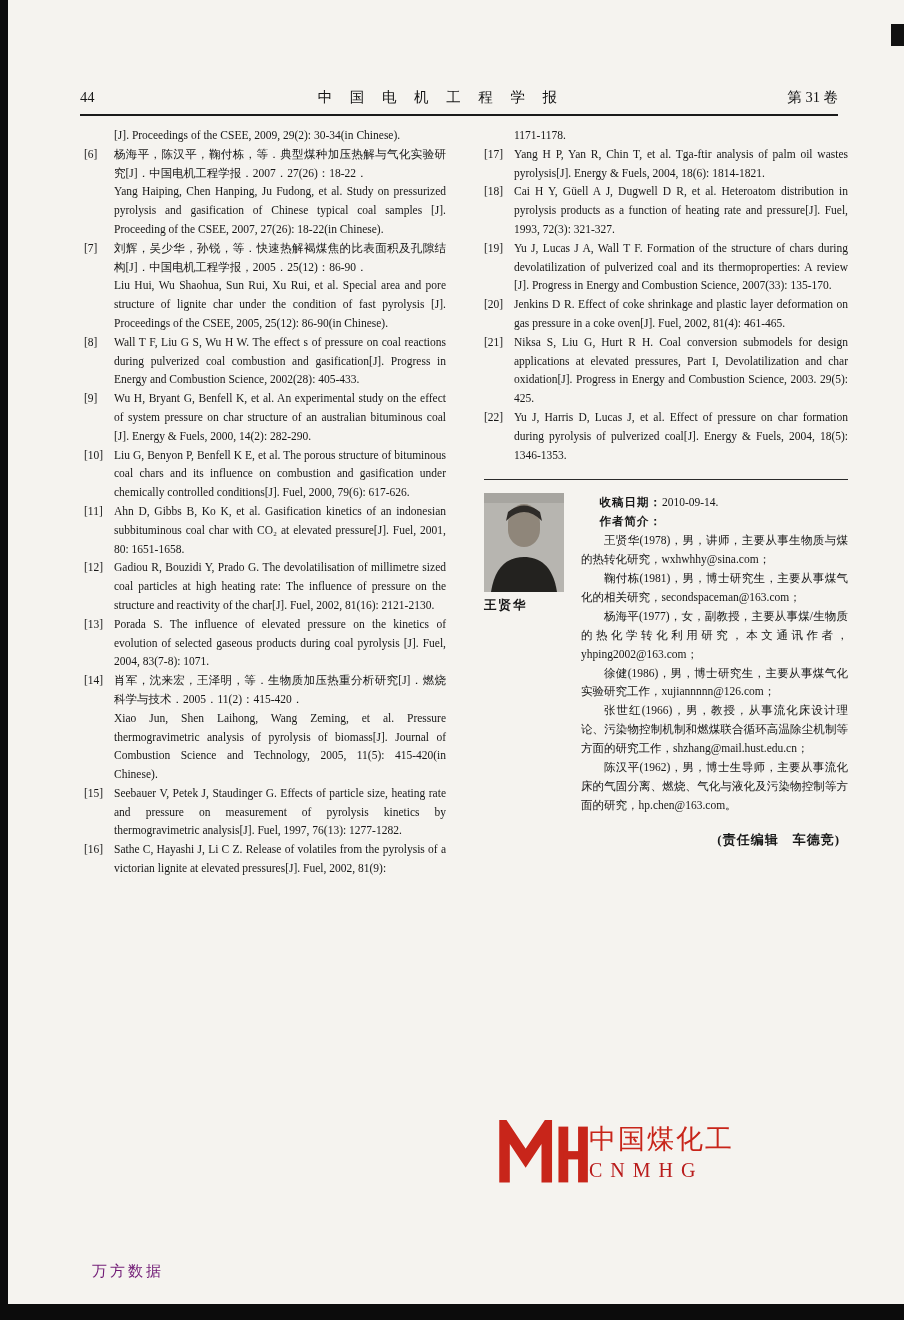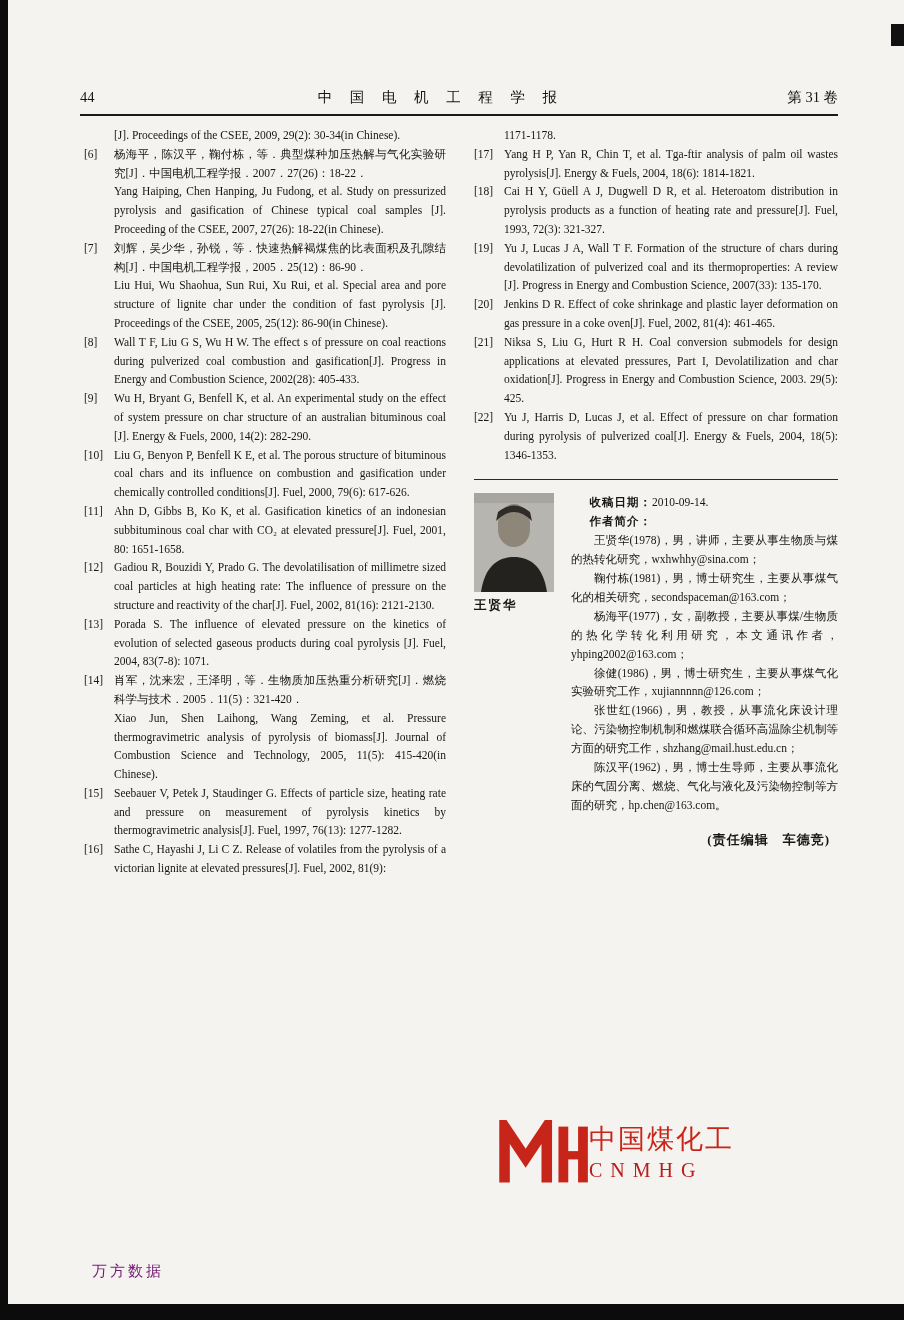--- a/index.html
+++ b/index.html
@@ -16,21 +16,21 @@
 
   
   .header { position:absolute; left:80px; top:88px; width:758px; }
   .header-row { display:flex; justify-content:space-between; align-items:baseline; font-size:14.5px; }
   .jtitle { letter-spacing:7px; }
   .header-rule { border-bottom:2px solid #1a1a1a; margin-top:7px; }
 
   
   .col { position:absolute; top:126px; }
   .col-left  { left:84px;  width:362px; }
-  .col-right { left:474px; width:364px; }
+  .col-right { left:484px; width:364px; }
   .ref-item { display:flex; font-size:11.5px; line-height:18.8px; }
   .ref-num  { width:30px; flex:none; }
   .ref-text { flex:1; text-align:justify; }
   .ref-text p { margin:0; }
 
   
   .bio-divider { border-top:1.2px solid #2a2a2a; margin:15px 0 13px 0; }
   .bio { display:flex; gap:17px; }
   .bio-photo-wrap { width:80px; flex:none; }
   .bio-photo { width:80px; height:99px; background:#bdbbb6; overflow:hidden; }
@@ -119,21 +119,21 @@
       </div>
       <div class="ref-item">
         <span class="ref-num">[13]</span>
         <div class="ref-text">
           <p>Porada S. The influence of elevated pressure on the kinetics of evolution of selected gaseous products during coal pyrolysis [J]. Fuel, 2004, 83(7-8): 1071.</p>
         </div>
       </div>
       <div class="ref-item">
         <span class="ref-num">[14]</span>
         <div class="ref-text">
-          <p>肖军，沈来宏，王泽明，等．生物质加压热重分析研究[J]．燃烧科学与技术．2005．11(5)：321-420．</p>
+          <p>肖军，沈来宏，王泽明，等．生物质加压热重分析研究[J]．燃烧科学与技术．2005．11(2)：415-420．</p>
           <p>Xiao Jun, Shen Laihong, Wang Zeming, et al. Pressure thermogravimetric analysis of pyrolysis of biomass[J]. Journal of Combustion Science and Technology, 2005, 11(5): 415-420(in Chinese).</p>
         </div>
       </div>
       <div class="ref-item">
         <span class="ref-num">[15]</span>
         <div class="ref-text">
           <p>Seebauer V, Petek J, Staudinger G. Effects of particle size, heating rate and pressure on measurement of pyrolysis kinetics by thermogravimetric analysis[J]. Fuel, 1997, 76(13): 1277-1282.</p>
         </div>
       </div>
       <div class="ref-item">

